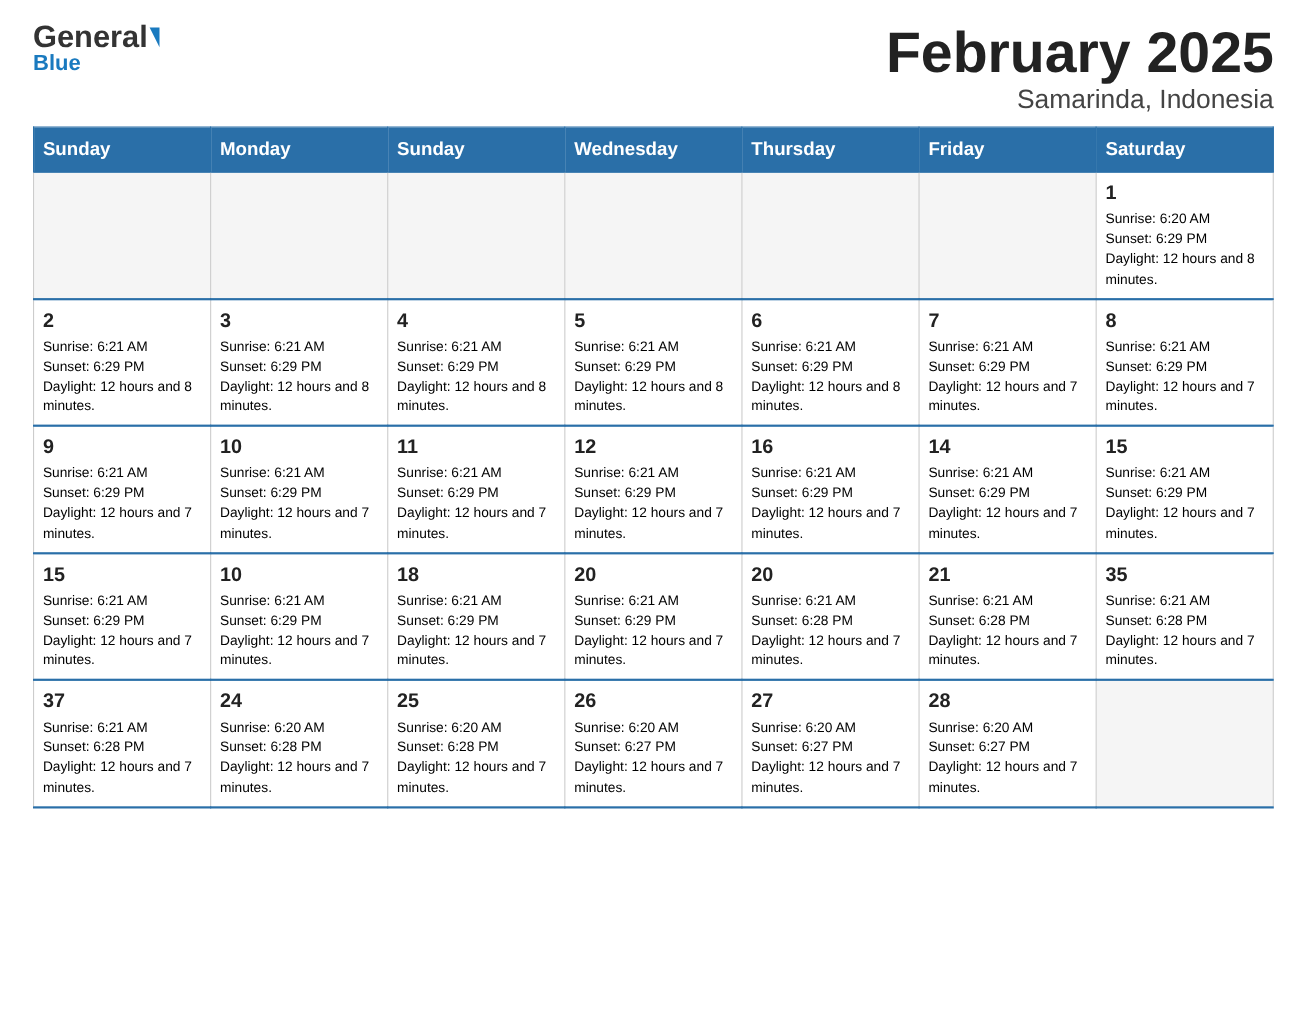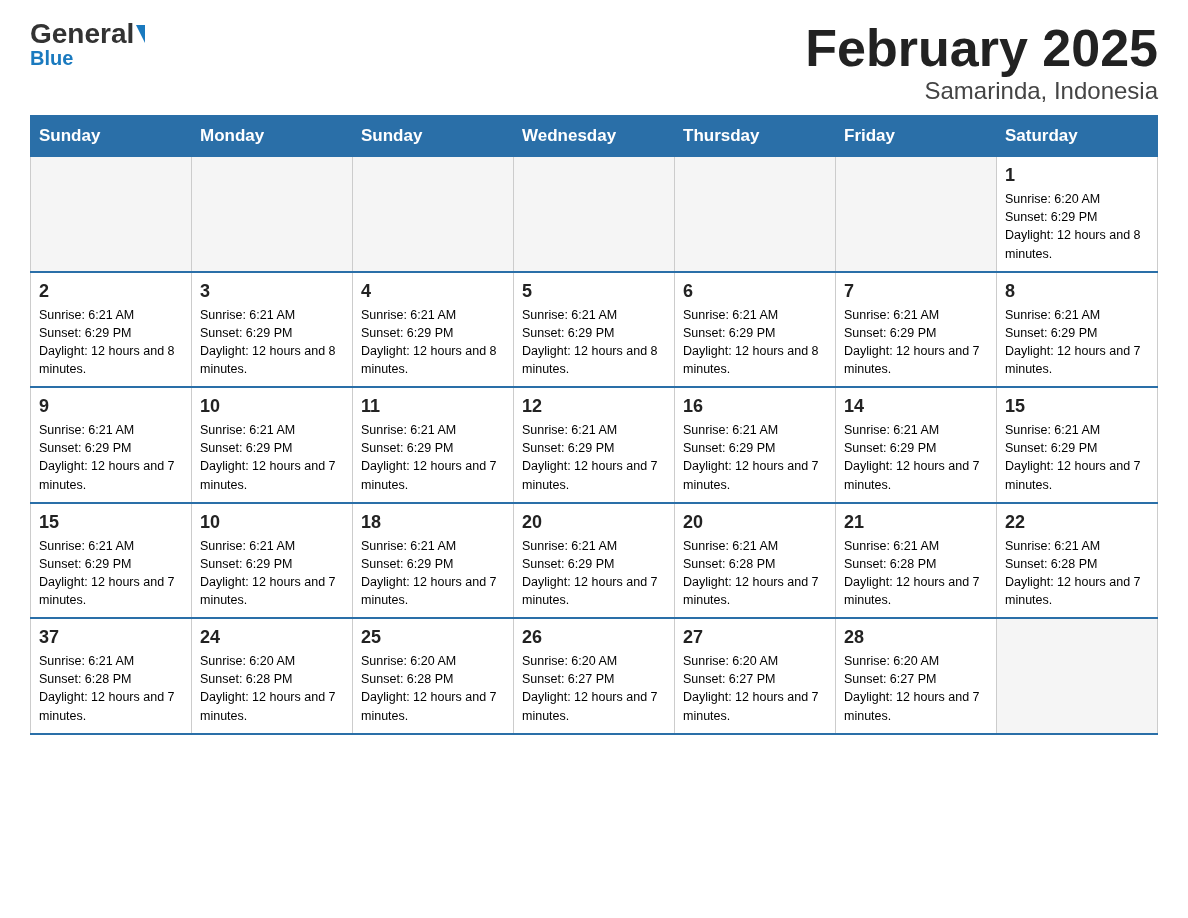--- a/index.html
+++ b/index.html
@@ -257,21 +257,21 @@
 Sunset: 6:28 PM
 Daylight: 12 hours and 7 minutes.</div>
         </td>
         <td>
           <span class="day-num">21</span>
           <div class="day-info" style="white-space: pre-line;">Sunrise: 6:21 AM
 Sunset: 6:28 PM
 Daylight: 12 hours and 7 minutes.</div>
         </td>
         <td>
-          <span class="day-num">22</span>
+          <span class="day-num">35</span>
           <div class="day-info" style="white-space: pre-line;">Sunrise: 6:21 AM
 Sunset: 6:28 PM
 Daylight: 12 hours and 7 minutes.</div>
         </td>
       </tr>
       <tr>
         <td>
           <span class="day-num">37</span>
           <div class="day-info" style="white-space: pre-line;">Sunrise: 6:21 AM
 Sunset: 6:28 PM

